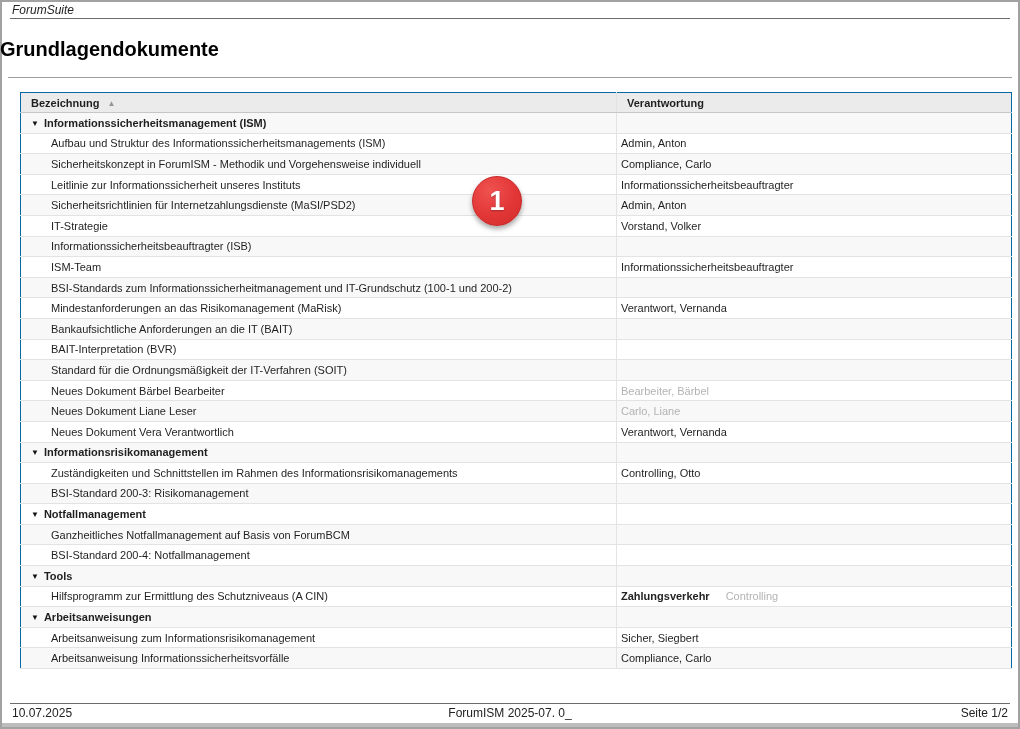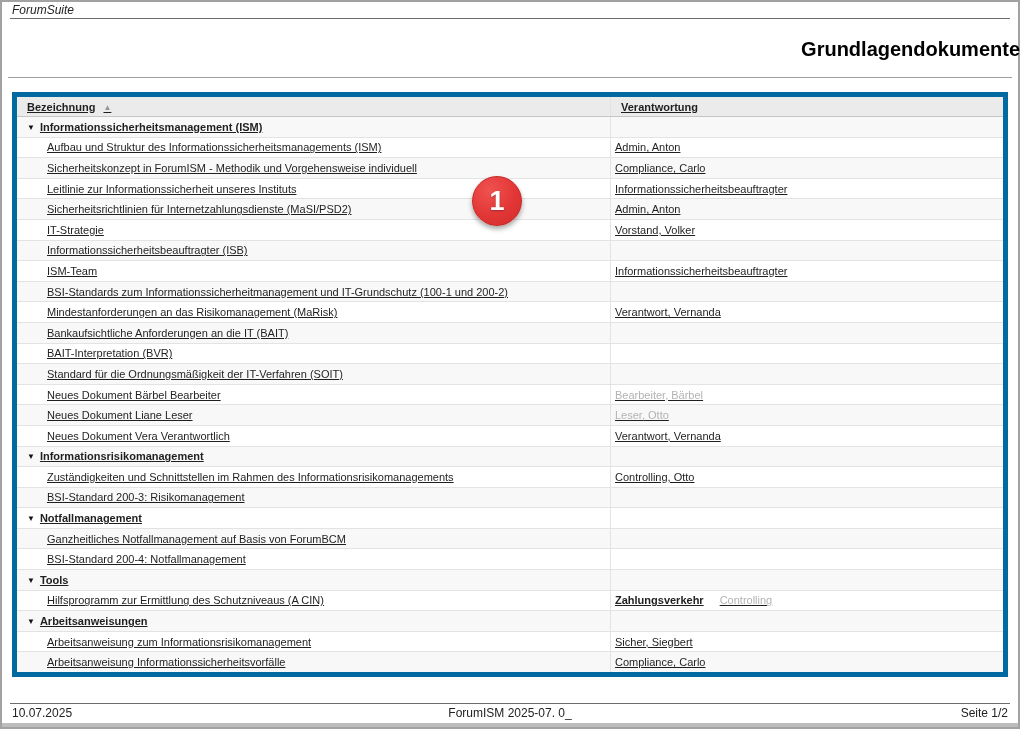--- a/index.html
+++ b/index.html
@@ -14,29 +14,28 @@
   .bottom-strip {
     position:absolute; left:2px; right:2px; bottom:2px; height:4px; background:#bdbdbd;
   }
   .app-header {
     position:absolute; top:3px; left:12px; font-size:12px; color:#222;font-style:italic;
   }
   .top-rule    { position:absolute; top:18px;  left:10px; right:10px; border-top:1px solid #6b6b6b; }
   .title-rule  { position:absolute; top:77px;  left:8px;  right:8px;  border-top:1px solid #9e9e9e; }
   .footer-rule { position:absolute; top:703px; left:10px; right:10px; border-top:1px solid #6b6b6b; }
   .page-title {
-    position:absolute; top:38px; left:0; width:100%; text-align:right;
+    position:absolute; top:38px; left:0; width:100%; text-align:left;
     font-size:20px; font-weight:bold; color:#000;
   }
   .doc-table {
-    position:absolute; top:92px; left:12px; width:991px;
+    position:absolute; top:92px; left:20px; width:991px;
     border-collapse:collapse; table-layout:fixed;
     font-size:11px; color:#1f1f1f;
-    border:5px solid #0369a1;
-    text-decoration:underline;
+    border:1px solid #0369a1;
   }
   .doc-table th {
     height:19px; background:#ebebeb; font-weight:bold; text-align:left;
     padding:0 0 0 10px; border-bottom:1px solid #c6c6c6;
   }
   .doc-table td { height:19.6px; padding:0; border-bottom:1px solid #e3e3e3; overflow:hidden; white-space:nowrap; }
   .doc-table tr.even td { background:#f8f8f8; }
   .doc-table tr.odd  td { background:#ffffff; }
   .resp-col { border-left:1px solid #e3e3e3; }
   td.resp-col { padding-left:4px; }
@@ -140,21 +139,21 @@
       <tr class="even">
         <td class="doc-cell"><span>Standard für die Ordnungsmäßigkeit der IT-Verfahren (SOIT)</span></td>
         <td class="resp-col"></td>
       </tr>
       <tr class="odd">
         <td class="doc-cell"><span>Neues Dokument Bärbel Bearbeiter</span></td>
         <td class="resp-col"><span class="resp-item resp-muted">Bearbeiter, Bärbel</span></td>
       </tr>
       <tr class="even">
         <td class="doc-cell"><span>Neues Dokument Liane Leser</span></td>
-        <td class="resp-col"><span class="resp-item resp-muted">Leser, Otto</span></td>
+        <td class="resp-col"><span class="resp-item resp-muted">Carlo, Liane</span></td>
       </tr>
       <tr class="odd">
         <td class="doc-cell"><span>Neues Dokument Vera Verantwortlich</span></td>
         <td class="resp-col"><span class="resp-item">Verantwort, Vernanda</span></td>
       </tr>
       <tr class="even">
         <td class="section-cell"><span class="triangle-icon">▼</span><span>Informationsrisikomanagement</span></td>
         <td class="resp-col"></td>
       </tr>
       <tr class="odd">

